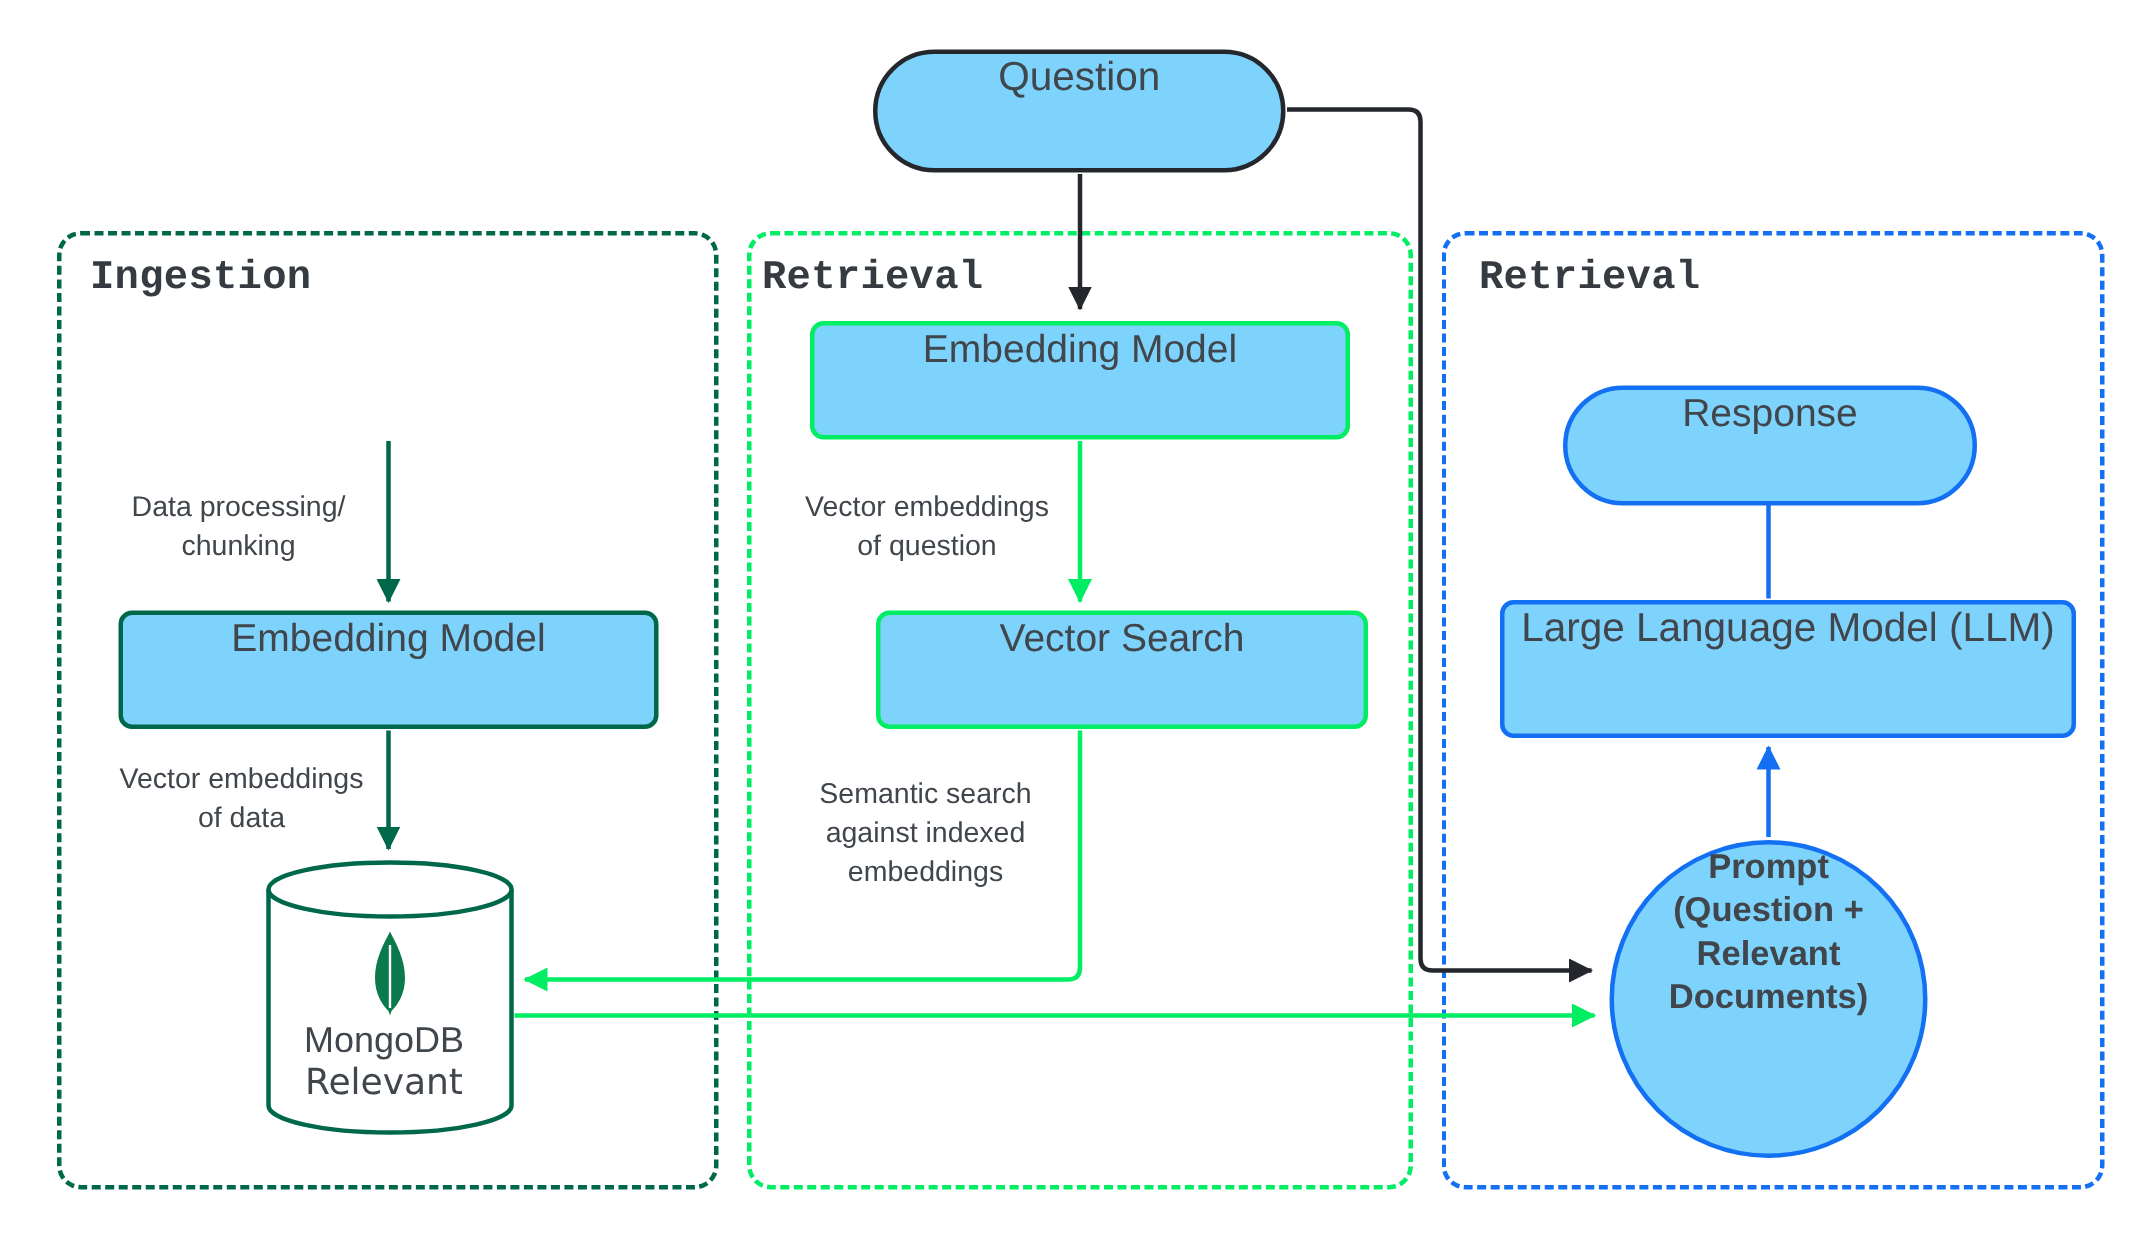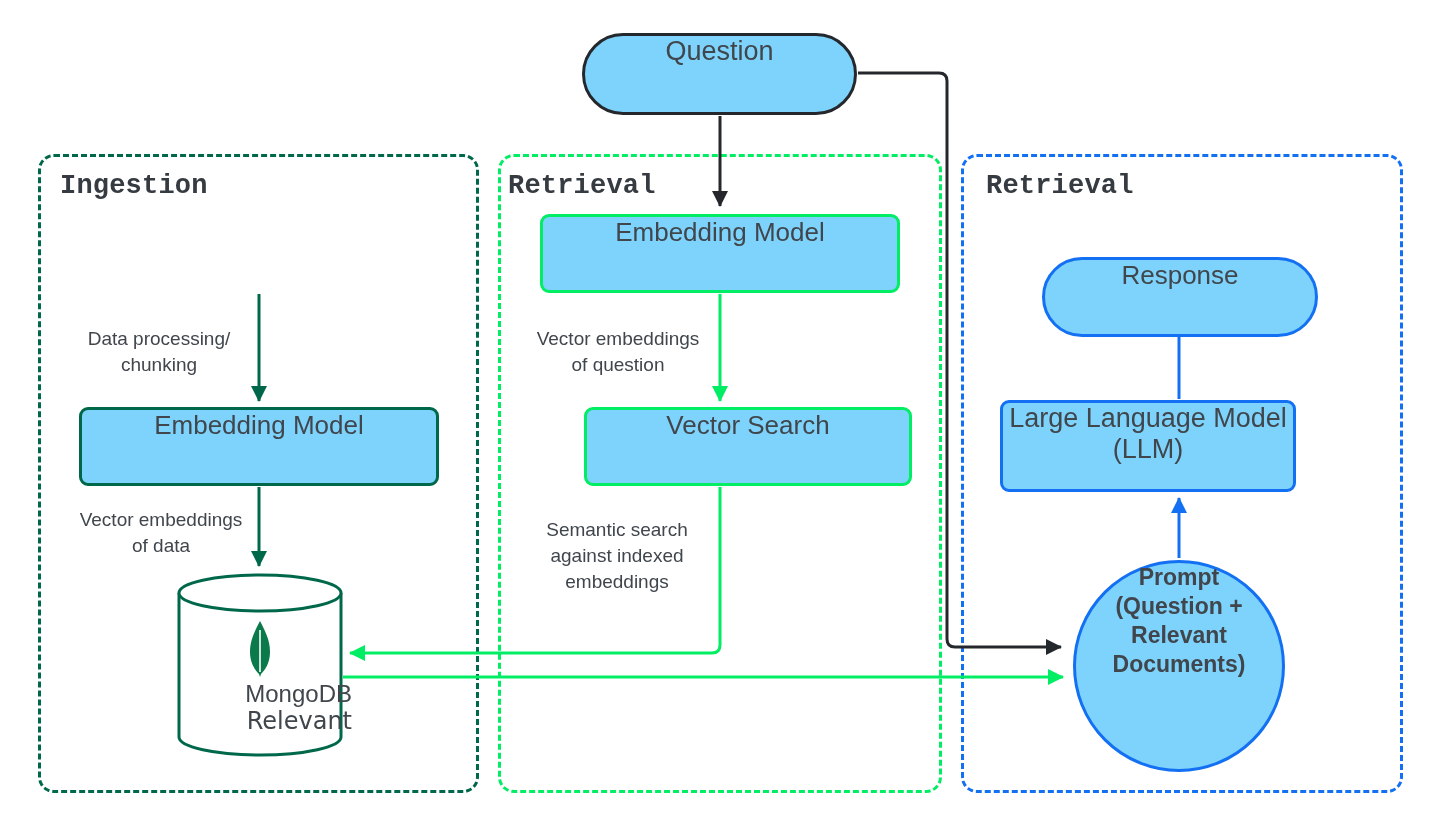--- a/index.html
+++ b/index.html
@@ -73,24 +73,24 @@
     line-height:26px;
     white-space:pre-line;
   }
   #edges, #cylinder-svg{
     position:absolute;
     top:0;left:0;
     pointer-events:none;
   }
   .cyl-label{
     position:absolute;
-    left:184px;
+    left:172px;
     top:680px;
     width:168px;
-    text-align:right;
+    text-align:center;
     color:var(--text);
   }
   .cyl-line1{font-size:24px;line-height:27px;}
   .cyl-line2{font-family:"DejaVu Sans", sans-serif;font-size:24px;line-height:28px;}
 </style>
 </head>
 <body>
 
 <div id="canvas">
 
@@ -148,21 +148,21 @@
   <div class="node rect-node bgreen" style="left:540px;top:214px;width:360px;height:79px;">
     <span>Embedding Model</span>
   </div>
   <div class="node rect-node bgreen" style="left:540px;top:407px;width:328px;height:79px;margin-left:44px;">
     <span>Vector Search</span>
   </div>
 
   <div class="node pill-node blue" style="left:1042px;top:213px;width:276px;height:80px;margin-top:44px;">
     <span>Response</span>
   </div>
-  <div class="node rect-node blue" style="left:1000px;top:400px;width:296px;height:92px;font-size:27px;">
+  <div class="node rect-node blue" style="left:1000px;top:400px;width:384px;height:92px;font-size:27px;">
     <span>Large Language Model (LLM)</span>
   </div>
   <div class="node circle-node" style="left:1073px;top:560px;width:212px;height:212px;font-weight:bold;">
     <span>Prompt
 (Question +
 Relevant
 Documents)</span>
   </div>
 
   <svg id="cylinder-svg" width="1435" height="830" viewBox="0 0 1435 830">

